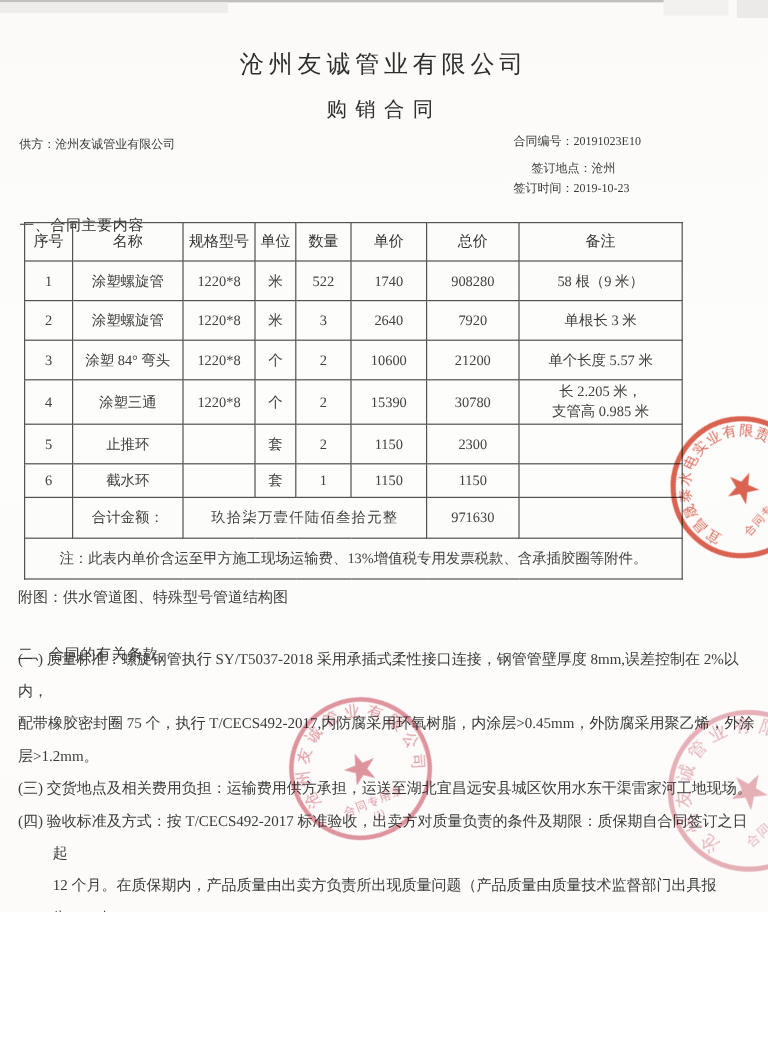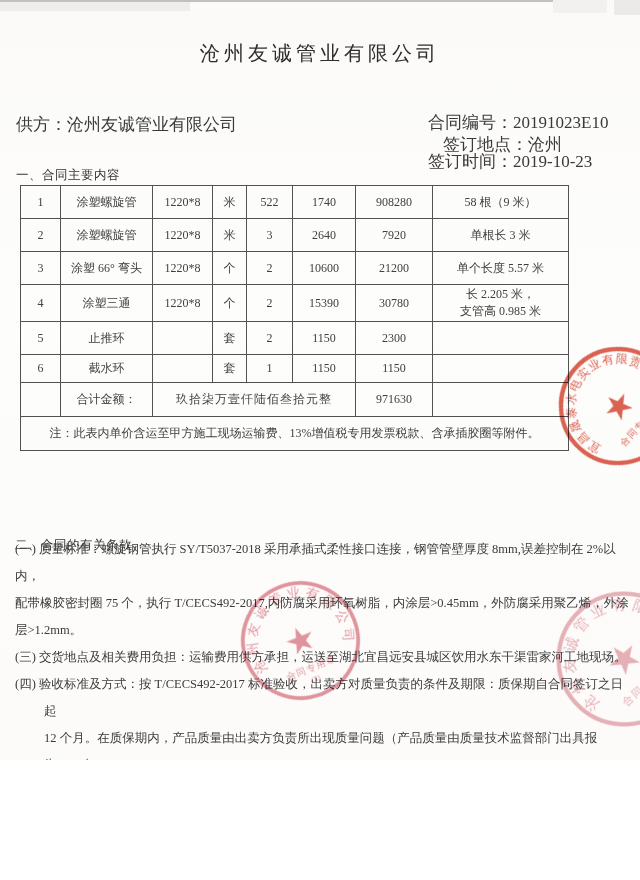--- a/index.html
+++ b/index.html
@@ -12,28 +12,28 @@
   }
   .abs{position:absolute;}
   
   .scan-top-line{left:0;top:0;width:562px;height:2px;background:#9a9a9a;opacity:.6;}
   .scan-block-a{left:0;top:2px;width:190px;height:9px;background:#efedeb;}
   .scan-block-b{left:553px;top:0;width:54px;height:13px;background:#f2f1ef;}
   .scan-block-c{left:614px;top:0;width:26px;height:15px;background:#eceae8;}
   
   .company-title{left:0;top:40px;width:640px;text-align:center;font-size:20px;letter-spacing:4px;color:#2d2d2d;}
   .doc-title{left:0;top:80px;width:640px;text-align:center;font-size:17px;letter-spacing:7px;color:#2f2f2f;}
-  .meta{font-size:17px;color:#3a3a3a;white-space:nowrap;}
+  .meta{font-size:10px;color:#3a3a3a;white-space:nowrap;}
   .supplier-line{left:16px;top:113px;}
   .buyer-line{left:16px;top:150px;}
   .contract-no{left:428px;top:111px;}
   .sign-place{left:428px;top:133px;margin-left:15px;}
   .sign-date{left:428px;top:150px;text-align:center;}
   .section-heading{font-size:12.5px;color:#333;letter-spacing:.5px;white-space:nowrap;}
-  .section-1{left:16px;top:167px;}
+  .section-1{left:16px;top:180px;}
   .section-2{left:15px;top:516px;margin-top:21px;}
   .attachment-line{left:15px;top:490px;font-size:12.5px;white-space:nowrap;}
   
   table.items{left:20px;top:185px;width:548px;border-collapse:collapse;table-layout:fixed;}
   table.items td,table.items th{
     border:1px solid #525252;font-weight:normal;text-align:center;vertical-align:middle;
     font-size:12px;color:#404040;padding:1px 2px;white-space:pre-line;overflow:hidden;
   }
   table.items th{font-size:12.5px;color:#343434;}
   tr.h-head{height:32px;}
@@ -67,38 +67,49 @@
 <body>
 
 <div class="page">
 
   <div class="abs scan-top-line"></div>
   <div class="abs scan-block-a"></div>
   <div class="abs scan-block-b"></div>
   <div class="abs scan-block-c"></div>
 
   <div class="abs company-title">沧州友诚管业有限公司</div>
+  <div class="abs doc-title">购销合同</div>
   <div class="abs meta supplier-line">供方：沧州友诚管业有限公司</div>
   <div class="abs meta contract-no">合同编号：20191023E10</div>
   <div class="abs meta sign-place">签订地点：沧州</div>
   <div class="abs meta sign-date">签订时间：2019-10-23</div>
   <div class="abs section-heading section-1">一、合同主要内容</div>
 
   <table class="abs items">
     <colgroup>
       <col style="width:40px">
         <col style="width:92px">
         <col style="width:60px">
         <col style="width:34px">
       <col style="width:46px">
         <col style="width:63px">
         <col style="width:77px">
         <col style="width:136px">
     </colgroup>
     <tbody>
+      <tr class="h-head">
+        <th>序号</th>
+        <th>名称</th>
+        <th>规格型号</th>
+        <th>单位</th>
+        <th>数量</th>
+        <th>单价</th>
+        <th>总价</th>
+        <th>备注</th>
+      </tr>
       <tr class="h-row">
         <td>1</td>
         <td>涂塑螺旋管</td>
         <td>1220*8</td>
         <td>米</td>
         <td>522</td>
         <td>1740</td>
         <td>908280</td>
         <td>58 根（9 米）</td>
       </tr>
@@ -107,21 +118,21 @@
         <td>涂塑螺旋管</td>
         <td>1220*8</td>
         <td>米</td>
         <td>3</td>
         <td>2640</td>
         <td>7920</td>
         <td>单根长 3 米</td>
       </tr>
       <tr class="h-row">
         <td>3</td>
-        <td>涂塑 66° 弯头</td>
+        <td>涂塑 84° 弯头</td>
         <td>1220*8</td>
         <td>个</td>
         <td>2</td>
         <td>10600</td>
         <td>21200</td>
         <td>单个长度 5.57 米</td>
       </tr>
       <tr class="h-row4">
         <td>4</td>
         <td>涂塑三通</td>
@@ -159,20 +170,21 @@
         <td class="amount-cn" colspan="4">玖拾柒万壹仟陆佰叁拾元整</td>
         <td>971630</td>
         <td></td>
       </tr>
       <tr class="h-note">
         <td class="note-cell" colspan="8">注：此表内单价含运至甲方施工现场运输费、13%增值税专用发票税款、含承插胶圈等附件。</td>
       </tr>
     </tbody>
   </table>
 
+  <div class="abs attachment-line">附图：供水管道图、特殊型号管道结构图</div>
   <div class="abs section-heading section-2">二、合同的有关条款</div>
 
   <div class="abs terms">
     <p class="term">(一) 质量标准：螺旋钢管执行 SY/T5037-2018 采用承插式柔性接口连接，钢管管壁厚度 8mm,误差控制在 2%以内，
 配带橡胶密封圈 75 个，执行 T/CECS492-2017,内防腐采用环氧树脂，内涂层&gt;0.45mm，外防腐采用聚乙烯，外涂
 层&gt;1.2mm。</p>
     <p class="term">(三) 交货地点及相关费用负担：运输费用供方承担，运送至湖北宜昌远安县城区饮用水东干渠雷家河工地现场。</p>
     <p class="term hang">(四) 验收标准及方式：按 T/CECS492-2017 标准验收，出卖方对质量负责的条件及期限：质保期自合同签订之日起
 12 个月。在质保期内，产品质量由出卖方负责所出现质量问题（产品质量由质量技术监督部门出具报告），出
 卖方负责调换、维修，费用由出卖方负责。如买受方疏忽、过失、存放、使用不当等造成损伤，调换维修的一

